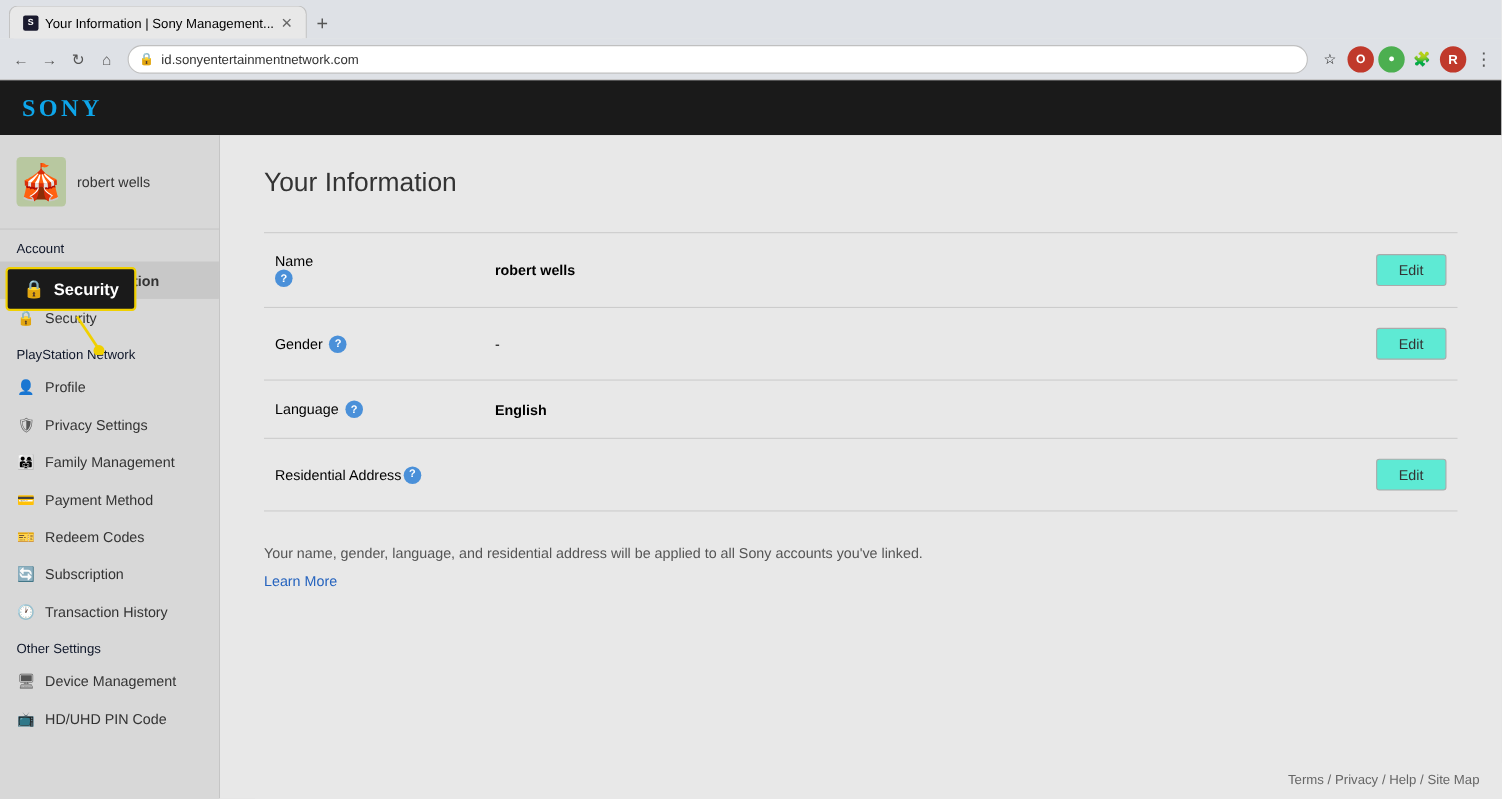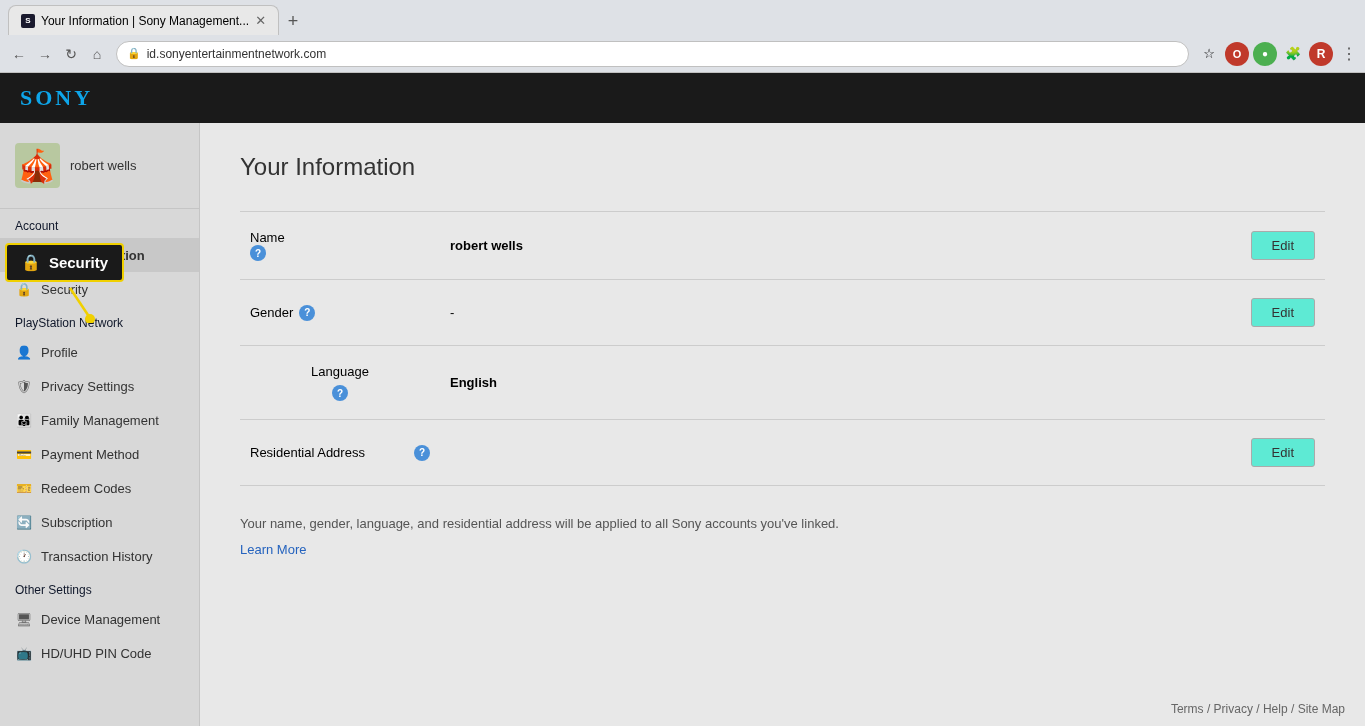--- a/index.html
+++ b/index.html
@@ -197,34 +197,34 @@
       <div style="flex:1; padding:18px 10px;">
         <span>-</span>
       </div>
       <div style="padding:18px 10px;">
         <button class="edit-btn">Edit</button>
       </div>
     </div>
 
     
     <div class="info-row-flex">
-      <div style="width:200px; padding:18px 10px; display:flex; align-items:center; gap:6px;flex-direction:column;">
+      <div style="width:200px; padding:18px 10px; display:flex; align-items:flex-start; gap:6px;">
         <span>Language</span>
         <span class="help-circle">?</span>
       </div>
       <div style="flex:1; padding:18px 10px;">
         <strong>English</strong>
       </div>
       <div style="padding:18px 10px;">
       </div>
     </div>
 
     
     <div class="info-row-flex" style="border-bottom: 1px solid #ccc;">
-      <div style="width:200px; padding:18px 10px; display:flex; align-items:center; gap:12px;justify-content:space-between;">
+      <div style="width:200px; padding:18px 10px; display:flex; align-items:center; gap:2px;">
         <span>Residential Address</span>
         <span class="help-circle">?</span>
       </div>
       <div style="flex:1; padding:18px 10px;">
         <span></span>
       </div>
       <div style="padding:18px 10px;">
         <button class="edit-btn">Edit</button>
       </div>
     </div>

